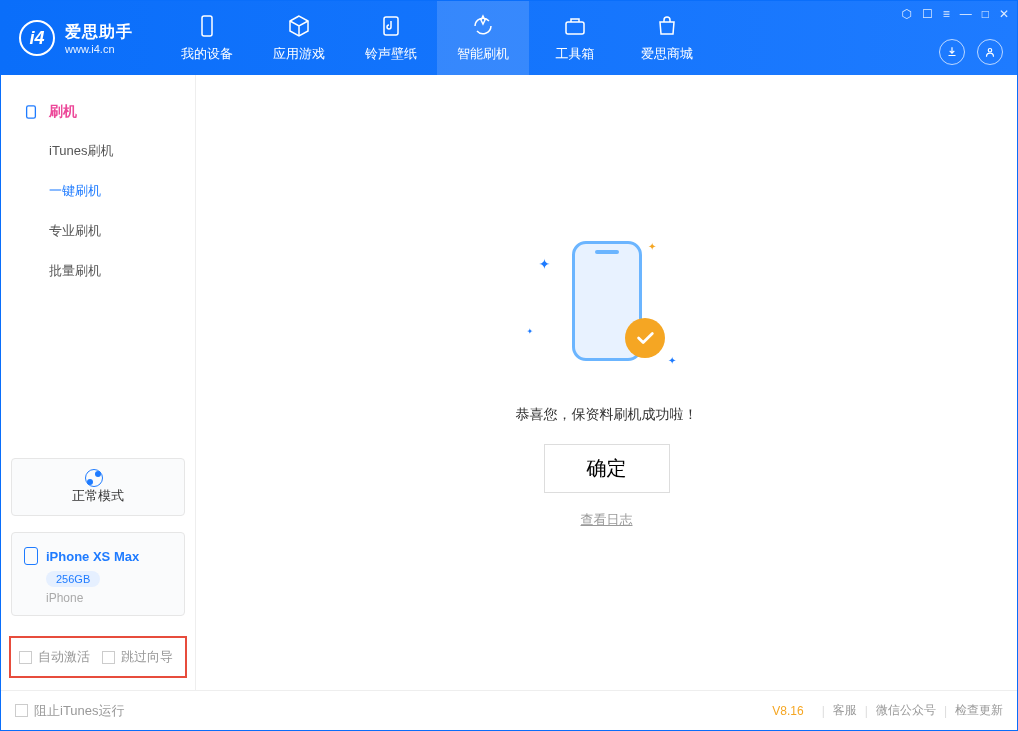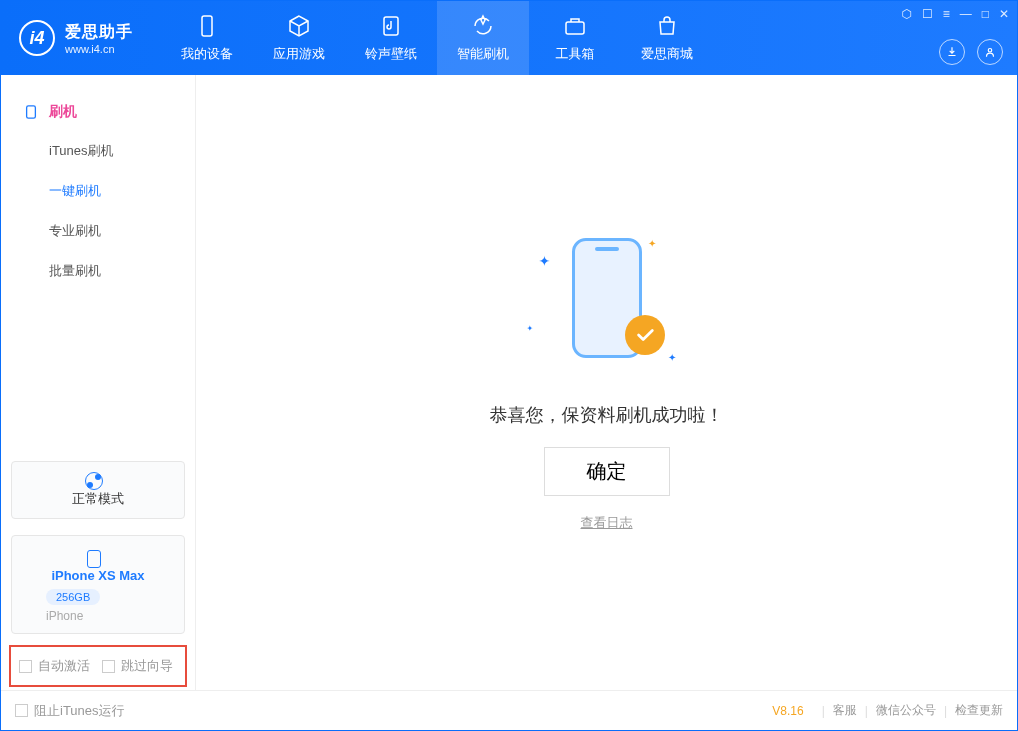--- a/index.html
+++ b/index.html
@@ -36,44 +36,44 @@
     .side-section-header { display: flex; align-items: center; padding: 10px 22px; font-weight: bold; font-size: 14px; color: #ec4899; }
     .side-section-header .sh-icon { width: 16px; height: 16px; margin-right: 10px; display: flex; align-items: center; justify-content: center; }
     .side-item { padding: 11px 22px 11px 48px; cursor: pointer; color: #555; }
     .side-item.active { color: #1e7bff; }
     
     .side-device-box { margin: 8px 10px; border: 1px solid #e6e6e6; border-radius: 4px; padding: 10px 12px; background: #fafbfc; }
     .mode-row { display: flex; align-items: center; font-size: 13px; color: #333; flex-direction: column; }
     .mode-icon { width: 18px; height: 18px; border: 1.5px solid #1e7bff; border-radius: 50%; margin-right: 8px; position: relative; }
     .mode-icon::after { content: ''; position: absolute; width: 6px; height: 6px; background: #1e7bff; border-radius: 50%; top: 1px; right: 1px; }
     .mode-icon::before { content: ''; position: absolute; width: 6px; height: 6px; background: #1e7bff; border-radius: 50%; bottom: 1px; left: 1px; }
-    .device-name { font-weight: bold; color: #1e7bff; margin-top: 4px; display: flex; align-items: center; flex-direction: column; }
+    .device-name { font-weight: bold; color: #1e7bff; margin-top: 4px; display: flex; align-items: center; }
     .device-phone-icon { width: 14px; height: 18px; border: 1.5px solid #1e7bff; border-radius: 3px; margin-right: 8px; position: relative; }
     .device-storage { display: inline-block; background: #e6f0ff; color: #1e7bff; border-radius: 10px; padding: 2px 10px; font-size: 11px; margin-top: 6px; margin-left: 22px; }
     .device-type { color: #aaa; font-size: 12px; margin-top: 4px; margin-left: 22px; }
     
-    .checkbox-row { border: 2px solid #e74c3c; margin: 3px 8px; padding: 10px 8px; display: flex; gap: 12px; }
+    .checkbox-row { border: 2px solid #e74c3c; margin: 12px 8px; padding: 10px 8px; display: flex; gap: 12px; }
     .checkbox-item { display: flex; align-items: center; color: #999; font-size: 13px; }
     .checkbox-box { width: 13px; height: 13px; border: 1px solid #ccc; margin-right: 6px; }
     
     
     .main { flex: 1; display: flex; flex-direction: column; align-items: center; justify-content: center; position: relative; }
     .success-content { display: flex; flex-direction: column; align-items: center; }
     .success-illustration { position: relative; width: 140px; height: 140px; margin-bottom: 30px; }
     .phone-device { width: 70px; height: 120px; border: 3px solid #6bb5ff; border-radius: 14px; background: #e8f2ff; position: absolute; left: 35px; top: 5px; }
     .phone-device::before { content: ''; position: absolute; top: 6px; left: 50%; transform: translateX(-50%); width: 24px; height: 4px; background: #6bb5ff; border-radius: 2px; }
     .check-badge { position: absolute; width: 40px; height: 40px; background: #f5a623; border-radius: 50%; right: 12px; bottom: 18px; display: flex; align-items: center; justify-content: center; }
     .check-badge svg { width: 22px; height: 22px; fill: #fff; }
     .sparkle { position: absolute; font-size: 14px; }
     .sp1 { color: #1e7bff; top: 20px; left: 2px; }
     .sp2 { color: #f5a623; top: 5px; right: 20px; font-size: 10px; }
     .sp3 { color: #1e7bff; bottom: 40px; left: -10px; font-size: 8px; }
     .sp4 { color: #1e7bff; bottom: 10px; right: 0; font-size: 10px; }
     
-    .success-text { font-size: 18px; color: #333; margin-bottom: 20px; }
+    .success-text { font-size: 14px; color: #333; margin-bottom: 20px; }
     .ok-button { border: 1px solid #ddd; background: #fff; padding: 10px 42px; font-size: 20px; cursor: pointer; margin-bottom: 18px; }
     .log-link { color: #999; font-size: 13px; cursor: pointer; text-decoration: underline; }
     
     
     .footer { height: 40px; border-top: 1px solid #eee; display: flex; align-items: center; padding: 0 14px; color: #999; font-size: 12px; }
     .footer-left { display: flex; align-items: center; }
     .footer-right { margin-left: auto; display: flex; align-items: center; gap: 8px; }
     .footer-right .divider { color: #ddd; }
     .version { color: #f5a623; margin-right: 10px; }
     .footer-link { cursor: pointer; }

